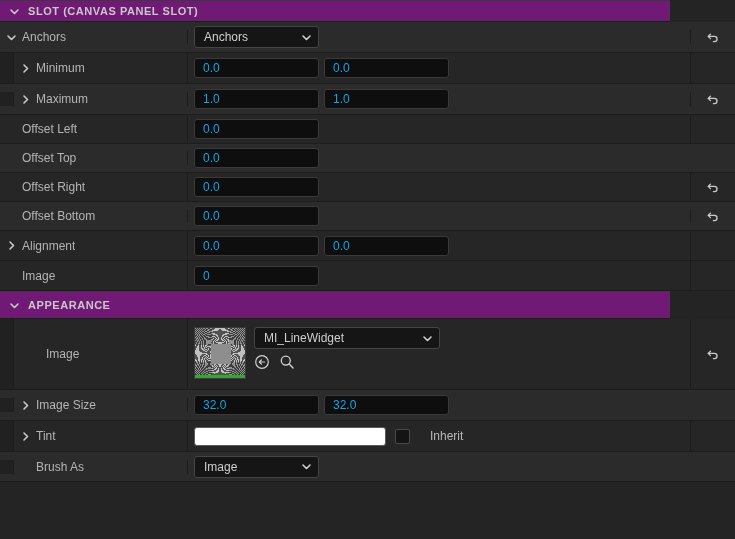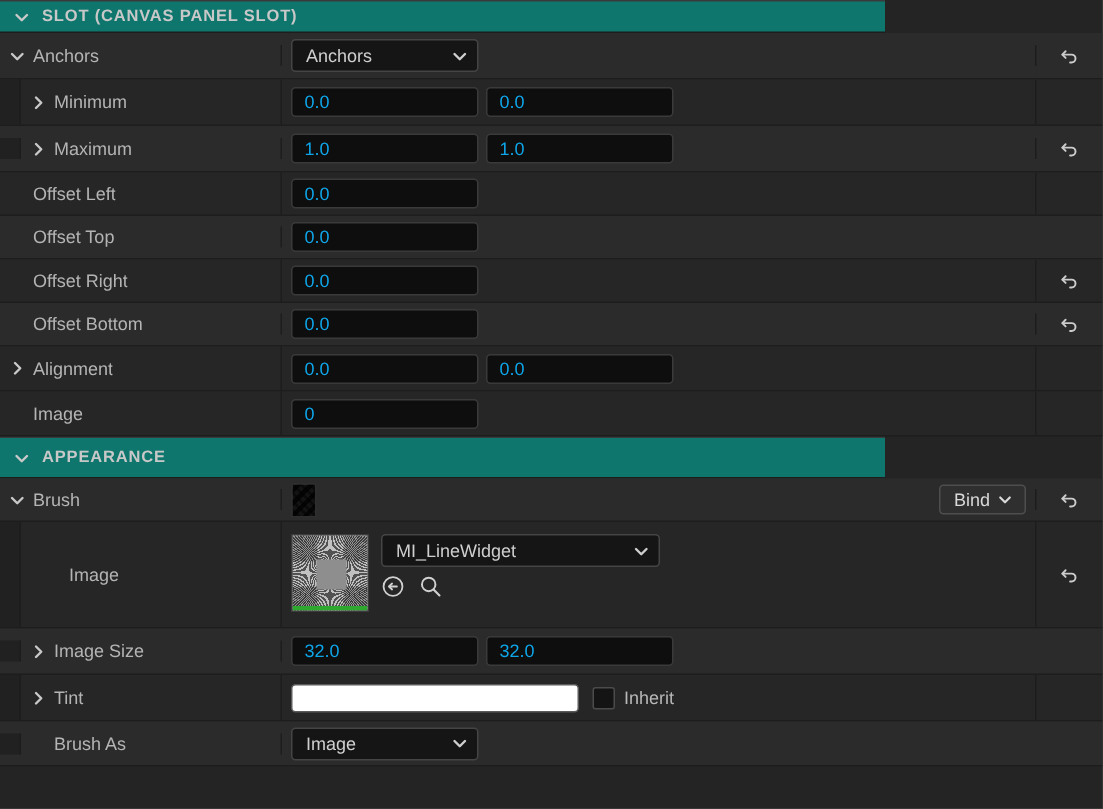--- a/index.html
+++ b/index.html
@@ -16,25 +16,25 @@
     display: flex; align-items: stretch;
     width: 735px;
     border-bottom: 1px solid #1d1d1d;
     position: relative;
   }
   .row.alt  { background: #2b2b2b; align-items: center; }
   .row.base { background: #262626; }
 
   
   .section {
-    height: 22px; background: #0f766e;
+    height: 22px; background: #701a75;
     display: flex; align-items: center;
     border-bottom: 1px solid #1d1d1d;
     border-top: 1px solid #3a3a3a;
-    width: 590px;
+    width: 670px;
   }
   .section .caret { width: 28px; display: flex; align-items: center; justify-content: center; }
   .section .title {
     font-size: 11px; font-weight: bold; color: #c8c8c8;
     letter-spacing: .55px;
   }
 
   
   .namecol {
     width: 188px; min-width: 188px;
@@ -99,21 +99,21 @@
     background: #2f2f2f; border: 1px solid #4e4e4e; border-radius: 3px;
     display: flex; align-items: center; gap: 5px;
     padding: 0 6px 0 9px;
     font-size: 12px; color: #d8d8d8;
   }
 
   .colorswatch {
     width: 192px; height: 19px;
     background: #ffffff; border: 1px solid #5a5a5a; border-radius: 3px;
   }
-  .inheritwrap { display: flex; align-items: center; gap: 6px; margin-left: 9px; }
+  .inheritwrap { display: flex; align-items: center; gap: 20px; margin-left: 9px; }
   .inheritlbl { font-size: 12px; color: #b8b8b8; }
 
   
   .thumb-sm {
     width: 17px; height: 23px;
     background:
       repeating-linear-gradient(45deg,  #2a2a2a 0 2px, #171717 2px 4px),
       repeating-linear-gradient(-45deg, #3a3a3a 0 3px, #101010 3px 6px);
     background-blend-mode: overlay;
     border: 1px solid #2e2e2e;
@@ -348,49 +348,20 @@
 
   <div class="section" style="height:28px">
     <span class="caret">
       <svg width="11" height="11" viewBox="0 0 11 11">
           <path d="M2 4 L5.5 7.5 L9 4" fill="none" stroke="#c9c9c9" stroke-width="1.6" stroke-linecap="round" stroke-linejoin="round"></path>
         </svg>
     </span>
     <span class="title">APPEARANCE</span>
   </div>
 
-  <div class="row alt" style="height:29px">
-    <div class="namecol">
-      <span class="twisty">
-        <svg width="11" height="11" viewBox="0 0 11 11">
-            <path d="M2 4 L5.5 7.5 L9 4" fill="none" stroke="#c9c9c9" stroke-width="1.6" stroke-linecap="round" stroke-linejoin="round"></path>
-          </svg>
-      </span>
-      <span class="label">Brush</span>
-    </div>
-    <div class="valcol" style="justify-content:space-between; padding-right:6px;">
-      <div class="thumb-sm"></div>
-      <div class="bindbtn">
-        <span>Bind</span>
-        <span>
-          <svg width="10" height="10" viewBox="0 0 11 11">
-              <path d="M2 4 L5.5 7.5 L9 4" fill="none" stroke="#d8d8d8" stroke-width="1.6" stroke-linecap="round" stroke-linejoin="round"></path>
-            </svg>
-        </span>
-      </div>
-    </div>
-    <div class="resetcol">
-      <span>
-        <svg width="14" height="14" viewBox="0 0 14 14">
-            <path d="M4.4 4.2 L2.2 6.4 L4.4 8.6" fill="none" stroke="#cccccc" stroke-width="1.3" stroke-linecap="round" stroke-linejoin="round"></path>
-            <path d="M2.4 6.4 H8.4 a2.6 2.6 0 0 1 0 5.2 H7.4" fill="none" stroke="#cccccc" stroke-width="1.3" stroke-linecap="round"></path>
-          </svg>
-      </span>
-    </div>
-  </div>
 
   <div class="row base" style="height:71px">
     <div class="namecol">
       <div class="ind"></div>
       <span class="nospace"></span>
       <span class="label" style="margin-left:10px">Image</span>
     </div>
     <div class="valcol" style="align-items:flex-start; padding-top:8px;">
       <div class="thumb-lg">
         <div class="ck"></div>

